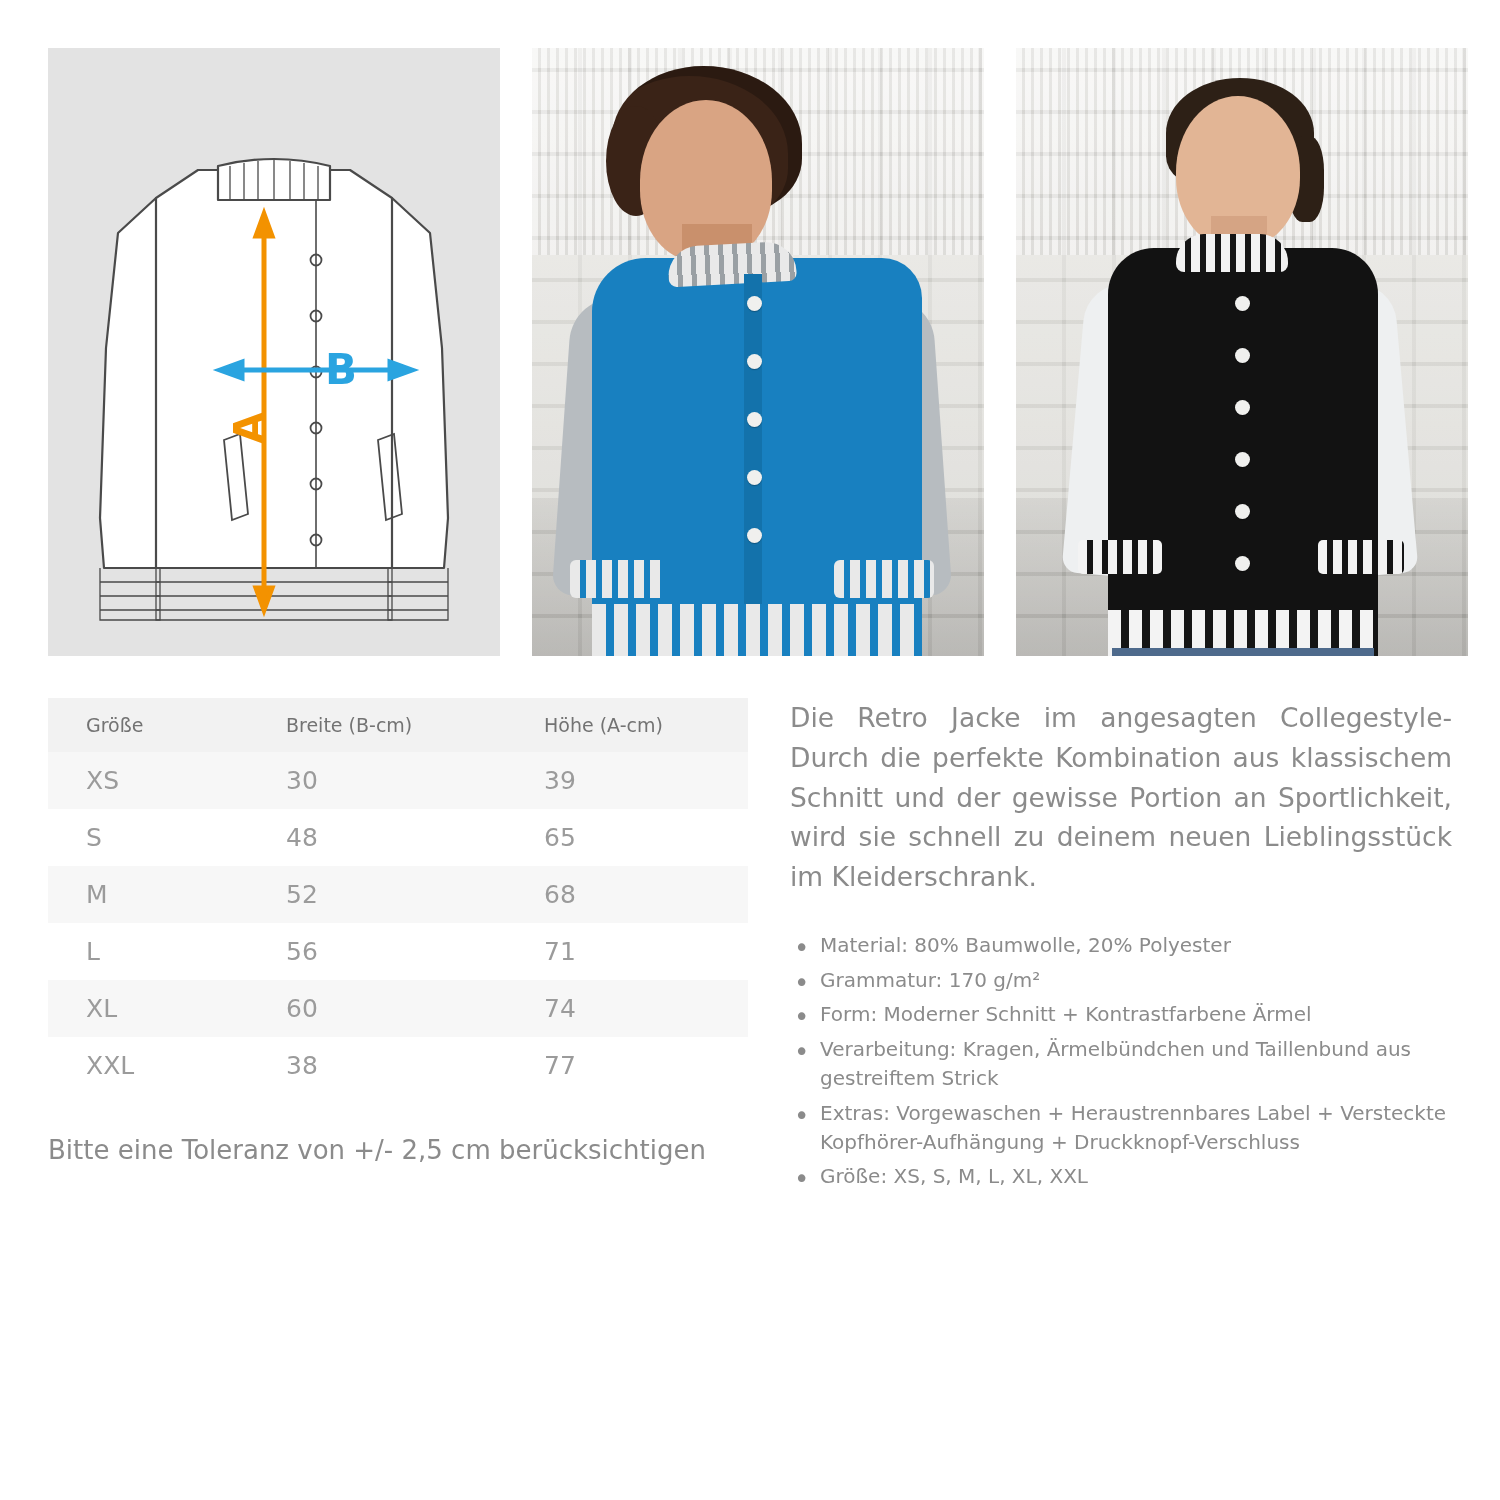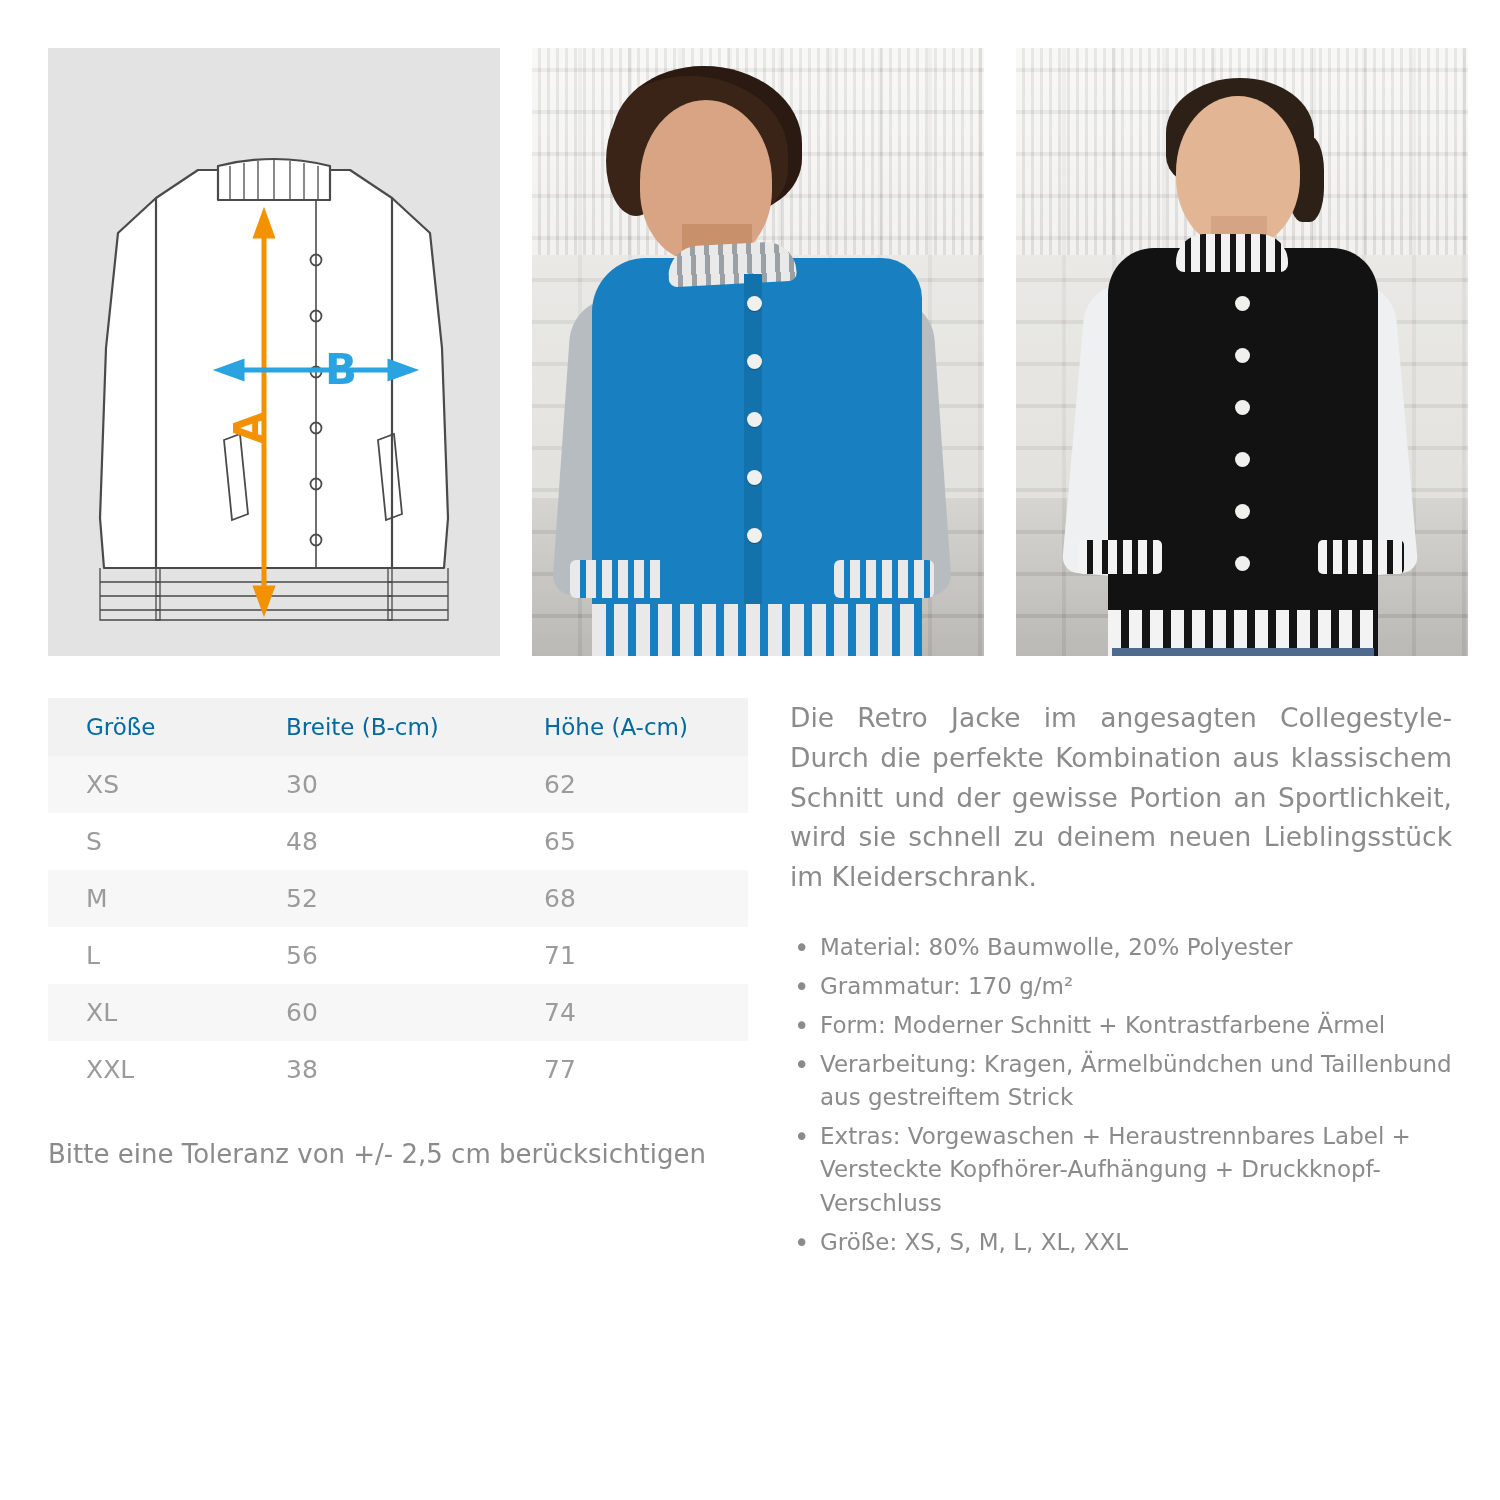--- a/index.html
+++ b/index.html
@@ -181,22 +181,22 @@
     width: 700px;
     border-collapse: collapse;
     font-size: 25px;
     color: #9b9b9b;
   }
   table.size-table th {
     text-align: left;
     font-weight: normal;
     padding: 16px 0 16px 38px;
     background: #f2f2f2;
-    color: #0369a1;
-    font-size: 23px;
+    color: #737373;
+    font-size: 19px;
   }
   table.size-table td {
     padding: 14px 0 14px 38px;
     font-size: 25px;
     color: #9b9b9b;
   }
   table.size-table tbody tr:nth-child(odd) { background: #f7f7f7; }
   table.size-table tbody tr:nth-child(even) { background: #ffffff; }
   table.size-table col.c1 { width: 200px; }
   table.size-table col.c2 { width: 258px; }
@@ -217,21 +217,21 @@
     margin: 0;
   }
   ul.features {
     list-style: none;
     margin: 34px 0 0 0;
     padding: 0;
   }
   ul.features li {
     position: relative;
     padding-left: 30px;
-    font-size: 23px;
+    font-size: 20px;
     line-height: 1.44;
     color: #8b8b8b;
     margin-bottom: 6px;
   }
   ul.features li::before {
     content: "•";
     position: absolute;
     left: 4px; top: -1px;
     font-size: 26px;
     color: #8b8b8b;
@@ -369,21 +369,21 @@
           <tr>
             <th>Größe</th>
             <th>Breite (B-cm)</th>
             <th>Höhe (A-cm)</th>
           </tr>
         </thead>
         <tbody>
           <tr>
             <td>XS</td>
             <td>30</td>
-            <td>62</td>
+            <td>39</td>
           </tr>
           <tr>
             <td>S</td>
             <td>48</td>
             <td>65</td>
           </tr>
           <tr>
             <td>M</td>
             <td>52</td>
             <td>68</td>

